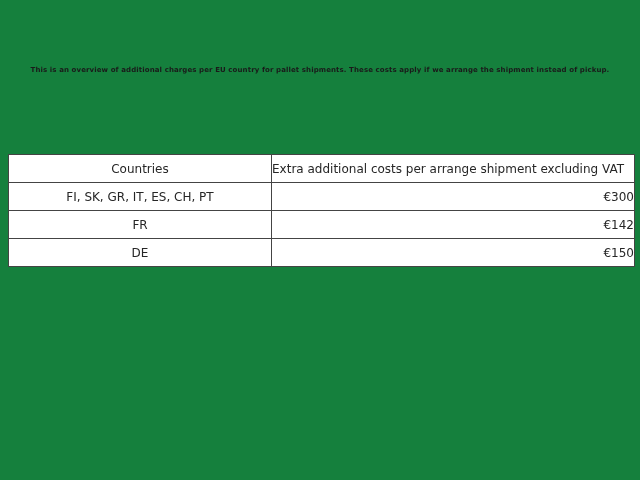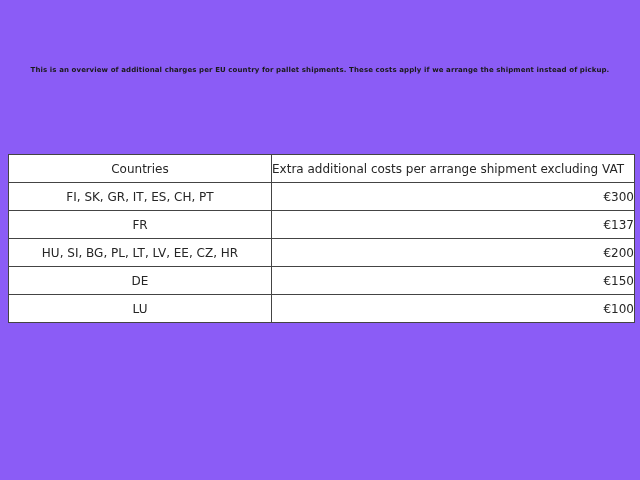--- a/index.html
+++ b/index.html
@@ -4,21 +4,21 @@
 <style>
   html, body {
     margin: 0;
     padding: 0;
     background: #ffffff;
   }
   .canvas {
     position: relative;
     width: 640px;
     height: 480px;
-    background: #8b5cf6;
+    background: #15803d;
     font-family: "DejaVu Sans", sans-serif;
     overflow: hidden;
   }
   .figure-description {
     position: absolute;
     top: 66px;
     left: 0;
     width: 640px;
     text-align: center;
     font-size: 7px;
@@ -81,30 +81,22 @@
         <th class="col-cost">Extra additional costs per arrange shipment excluding VAT</th>
       </tr>
     </thead>
     <tbody>
       <tr>
         <td class="cell-countries">FI, SK, GR, IT, ES, CH, PT</td>
         <td class="cell-cost">€300</td>
       </tr>
       <tr>
         <td class="cell-countries">FR</td>
-        <td class="cell-cost">€137</td>
-      </tr>
-      <tr>
-        <td class="cell-countries">HU, SI, BG, PL, LT, LV, EE, CZ, HR</td>
-        <td class="cell-cost">€200</td>
+        <td class="cell-cost">€142</td>
       </tr>
       <tr>
         <td class="cell-countries">DE</td>
         <td class="cell-cost">€150</td>
-      </tr>
-      <tr>
-        <td class="cell-countries">LU</td>
-        <td class="cell-cost">€100</td>
       </tr>
     </tbody>
   </table>
 
 </div>
 
 </body></html>

